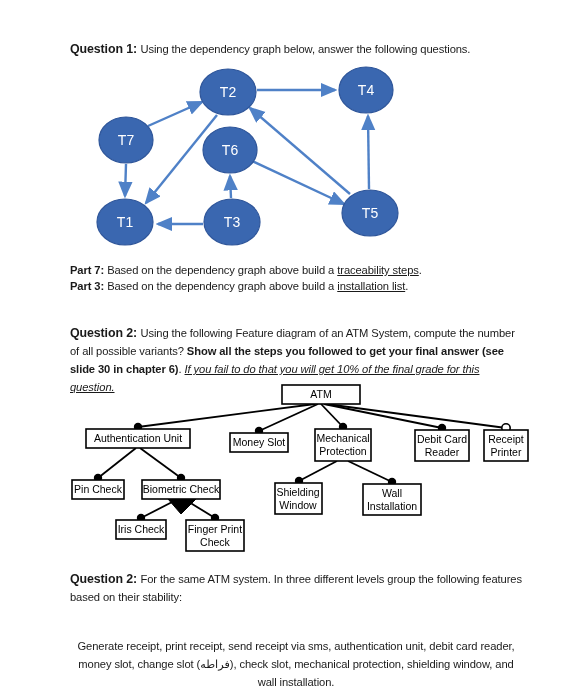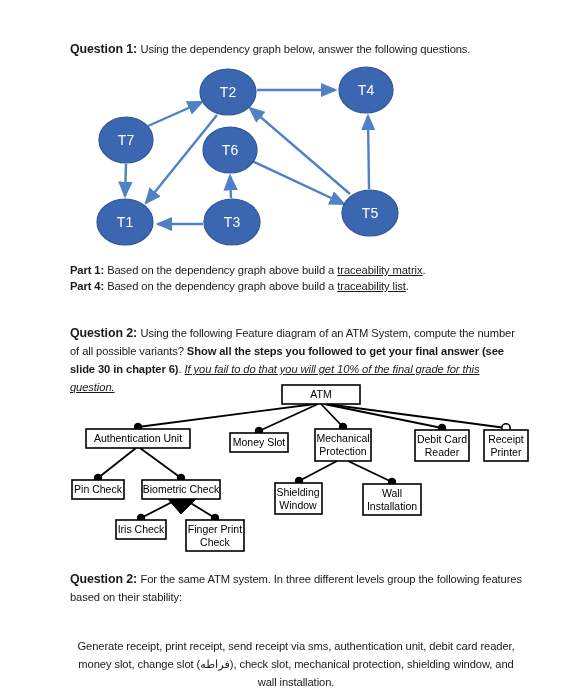--- a/index.html
+++ b/index.html
@@ -100,24 +100,24 @@
         </g>
         <g>
           <ellipse cx="292" cy="155" rx="28" ry="23" fill="#3A67B0" stroke="#2F569A" stroke-width="1.2"></ellipse>
           <text x="292" y="160" text-anchor="middle" fill="#FFFFFF" font-size="14" font-family="Liberation Sans, sans-serif">T5</text>
         </g>
       </g>
     </svg>
   </div>
 
   <div class="para" style="left:70px; top:262px; width:460px;">
-    <span class="b">Part 1</span><span class="b">: </span><span>Based on the dependency graph above build a </span><span class="u">traceability matrix</span><span>.</span>
+    <span class="b">Part 7</span><span class="b">: </span><span>Based on the dependency graph above build a </span><span class="u">traceability steps</span><span>.</span>
   </div>
   <div class="para" style="left:70px; top:278px; width:460px;">
-    <span class="b">Part 4</span><span class="b">: </span><span>Based on the dependency graph above build a </span><span class="u">traceability list</span><span>.</span>
+    <span class="b">Part 3</span><span class="b">: </span><span>Based on the dependency graph above build a </span><span class="u">installation list</span><span>.</span>
   </div>
 
   <div class="para" style="left:70px; top:324px; width:452px; line-height:18px;">
     <span class="qhead">Question 2</span><span class="qhead">: </span><span>Using the following Feature diagram of an ATM System, compute the number of all possible variants? </span><span class="b">Show all the steps you followed to get your final answer (see slide 30 in chapter 6)</span><span>. </span><span class="i u">If you fail to do that you will get 10% of the final grade for this question.</span>
   </div>
 
   <div id="feature-diagram">
     <svg width="480" height="175" viewBox="0 0 480 175" xmlns="http://www.w3.org/2000/svg">
 
       <g stroke="#000000" stroke-width="1.8" fill="none">

